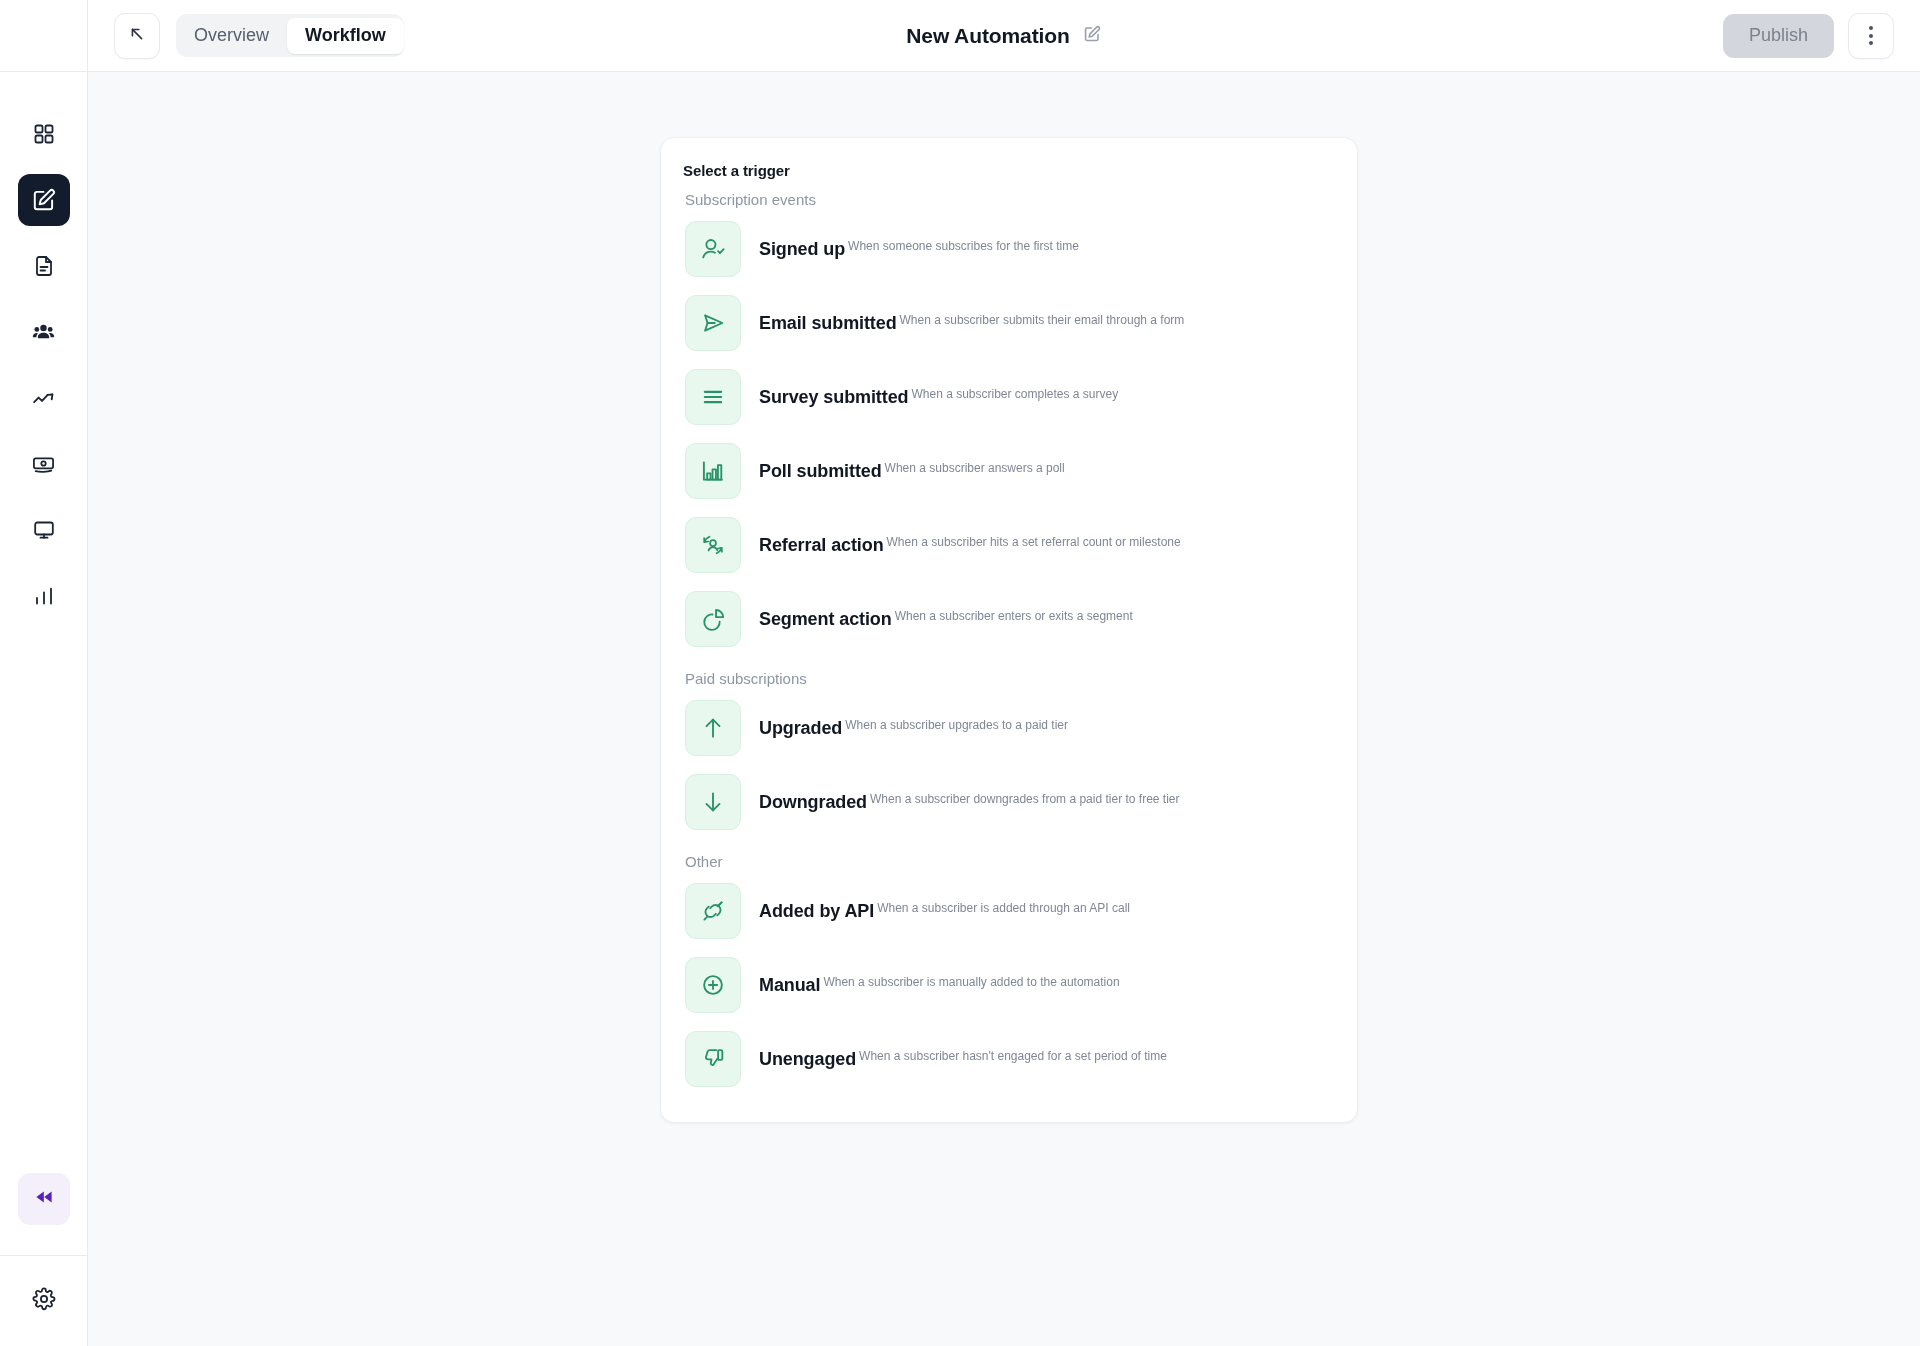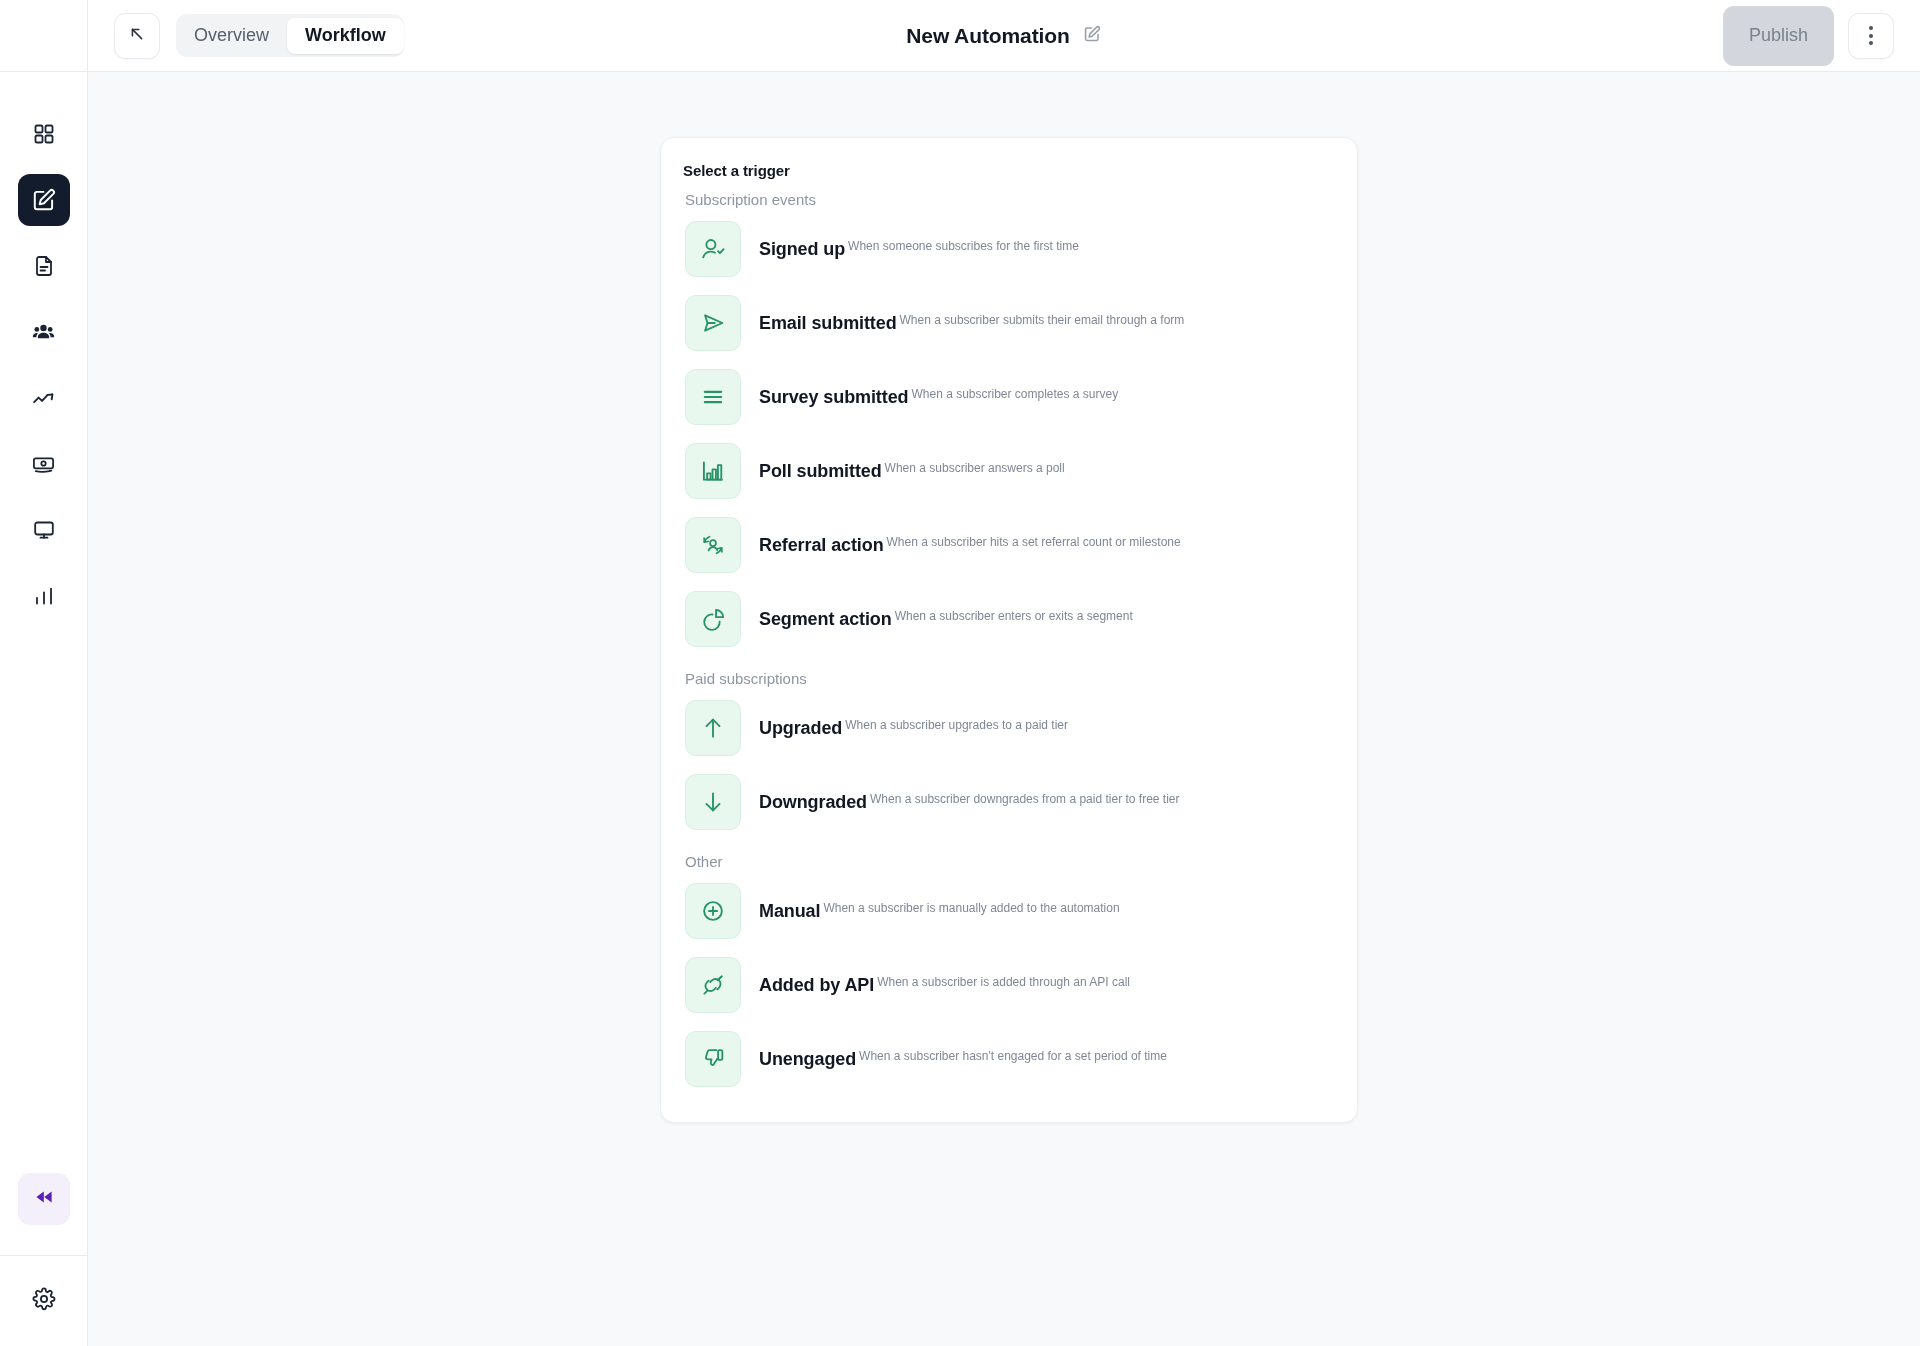--- a/index.html
+++ b/index.html
@@ -180,21 +180,21 @@
 
   .topbar-right {
     margin-left: auto;
     display: flex;
     align-items: center;
     gap: 14px;
     position: relative;
     z-index: 2;
   }
   .publish-btn {
-    height: 60px;
+    height: 44px;
     padding: 0 26px;
     border-radius: 11px;
     background: #d3d7dd;
     color: #7b828d;
     font-size: 18px;
     font-weight: 500;
     display: flex;
     align-items: center;
     justify-content: center;
     border: none;
@@ -565,50 +565,50 @@
             <div class="tr-name">Downgraded</div>
             <div class="tr-desc">When a subscriber downgrades from a paid tier to free tier</div>
           </div>
         </div>
 
         <div class="group-label">Other</div>
 
         <div class="trigger-row">
           <div class="tr-icon">
             <svg width="28" height="28" viewBox="0 0 24 24" fill="none" stroke="currentColor" stroke-width="1.6" stroke-linecap="round" stroke-linejoin="round">
-              <circle cx="12" cy="12" r="7.6"></circle>
-              <path d="M12 8.5v7"></path>
-              <path d="M8.5 12h7"></path>
-            </svg>
-          </div>
-          <div class="tr-text">
-            <div class="tr-name">Manual</div>
-            <div class="tr-desc">When a subscriber is manually added to the automation</div>
-          </div>
-        </div>
-
-        <div class="trigger-row">
-          <div class="tr-icon">
-            <svg width="28" height="28" viewBox="0 0 24 24" fill="none" stroke="currentColor" stroke-width="1.6" stroke-linecap="round" stroke-linejoin="round">
               <path d="M8.3 8.3l-1.5 1.5a4.3 4.3 0 0 0 0 6.1 4.3 4.3 0 0 0 6.1 0l1.5-1.5"></path>
               <path d="M15.7 15.7l1.5-1.5a4.3 4.3 0 0 0 0-6.1 4.3 4.3 0 0 0-6.1 0L9.6 9.6"></path>
               <path d="M4.6 19.4l2.6-2.6"></path>
               <path d="M16.8 7.2l2.6-2.6"></path>
               <path d="M19.4 4.6L16 8"></path>
             </svg>
           </div>
           <div class="tr-text">
             <div class="tr-name">Added by API</div>
             <div class="tr-desc">When a subscriber is added through an API call</div>
           </div>
         </div>
 
         <div class="trigger-row">
           <div class="tr-icon">
             <svg width="28" height="28" viewBox="0 0 24 24" fill="none" stroke="currentColor" stroke-width="1.6" stroke-linecap="round" stroke-linejoin="round">
+              <circle cx="12" cy="12" r="7.6"></circle>
+              <path d="M12 8.5v7"></path>
+              <path d="M8.5 12h7"></path>
+            </svg>
+          </div>
+          <div class="tr-text">
+            <div class="tr-name">Manual</div>
+            <div class="tr-desc">When a subscriber is manually added to the automation</div>
+          </div>
+        </div>
+
+        <div class="trigger-row">
+          <div class="tr-icon">
+            <svg width="28" height="28" viewBox="0 0 24 24" fill="none" stroke="currentColor" stroke-width="1.6" stroke-linecap="round" stroke-linejoin="round">
               <path d="M14.8 4.4H9.1c-.8 0-1.5.5-1.7 1.2L6 10.3c-.3 1 .5 2 1.6 2h3.1l-.6 2.9c-.2 1 .5 1.9 1.5 1.9.4 0 .8-.2 1-.6l3.3-4.9"></path>
               <path d="M17.2 4.4h1.6c.7 0 1.2.5 1.2 1.2v6c0 .7-.5 1.2-1.2 1.2h-1.6a.8.8 0 0 1-.8-.8V5.2c0-.45.35-.8.8-.8z"></path>
             </svg>
           </div>
           <div class="tr-text">
             <div class="tr-name">Unengaged</div>
             <div class="tr-desc">When a subscriber hasn't engaged for a set period of time</div>
           </div>
         </div>
 

